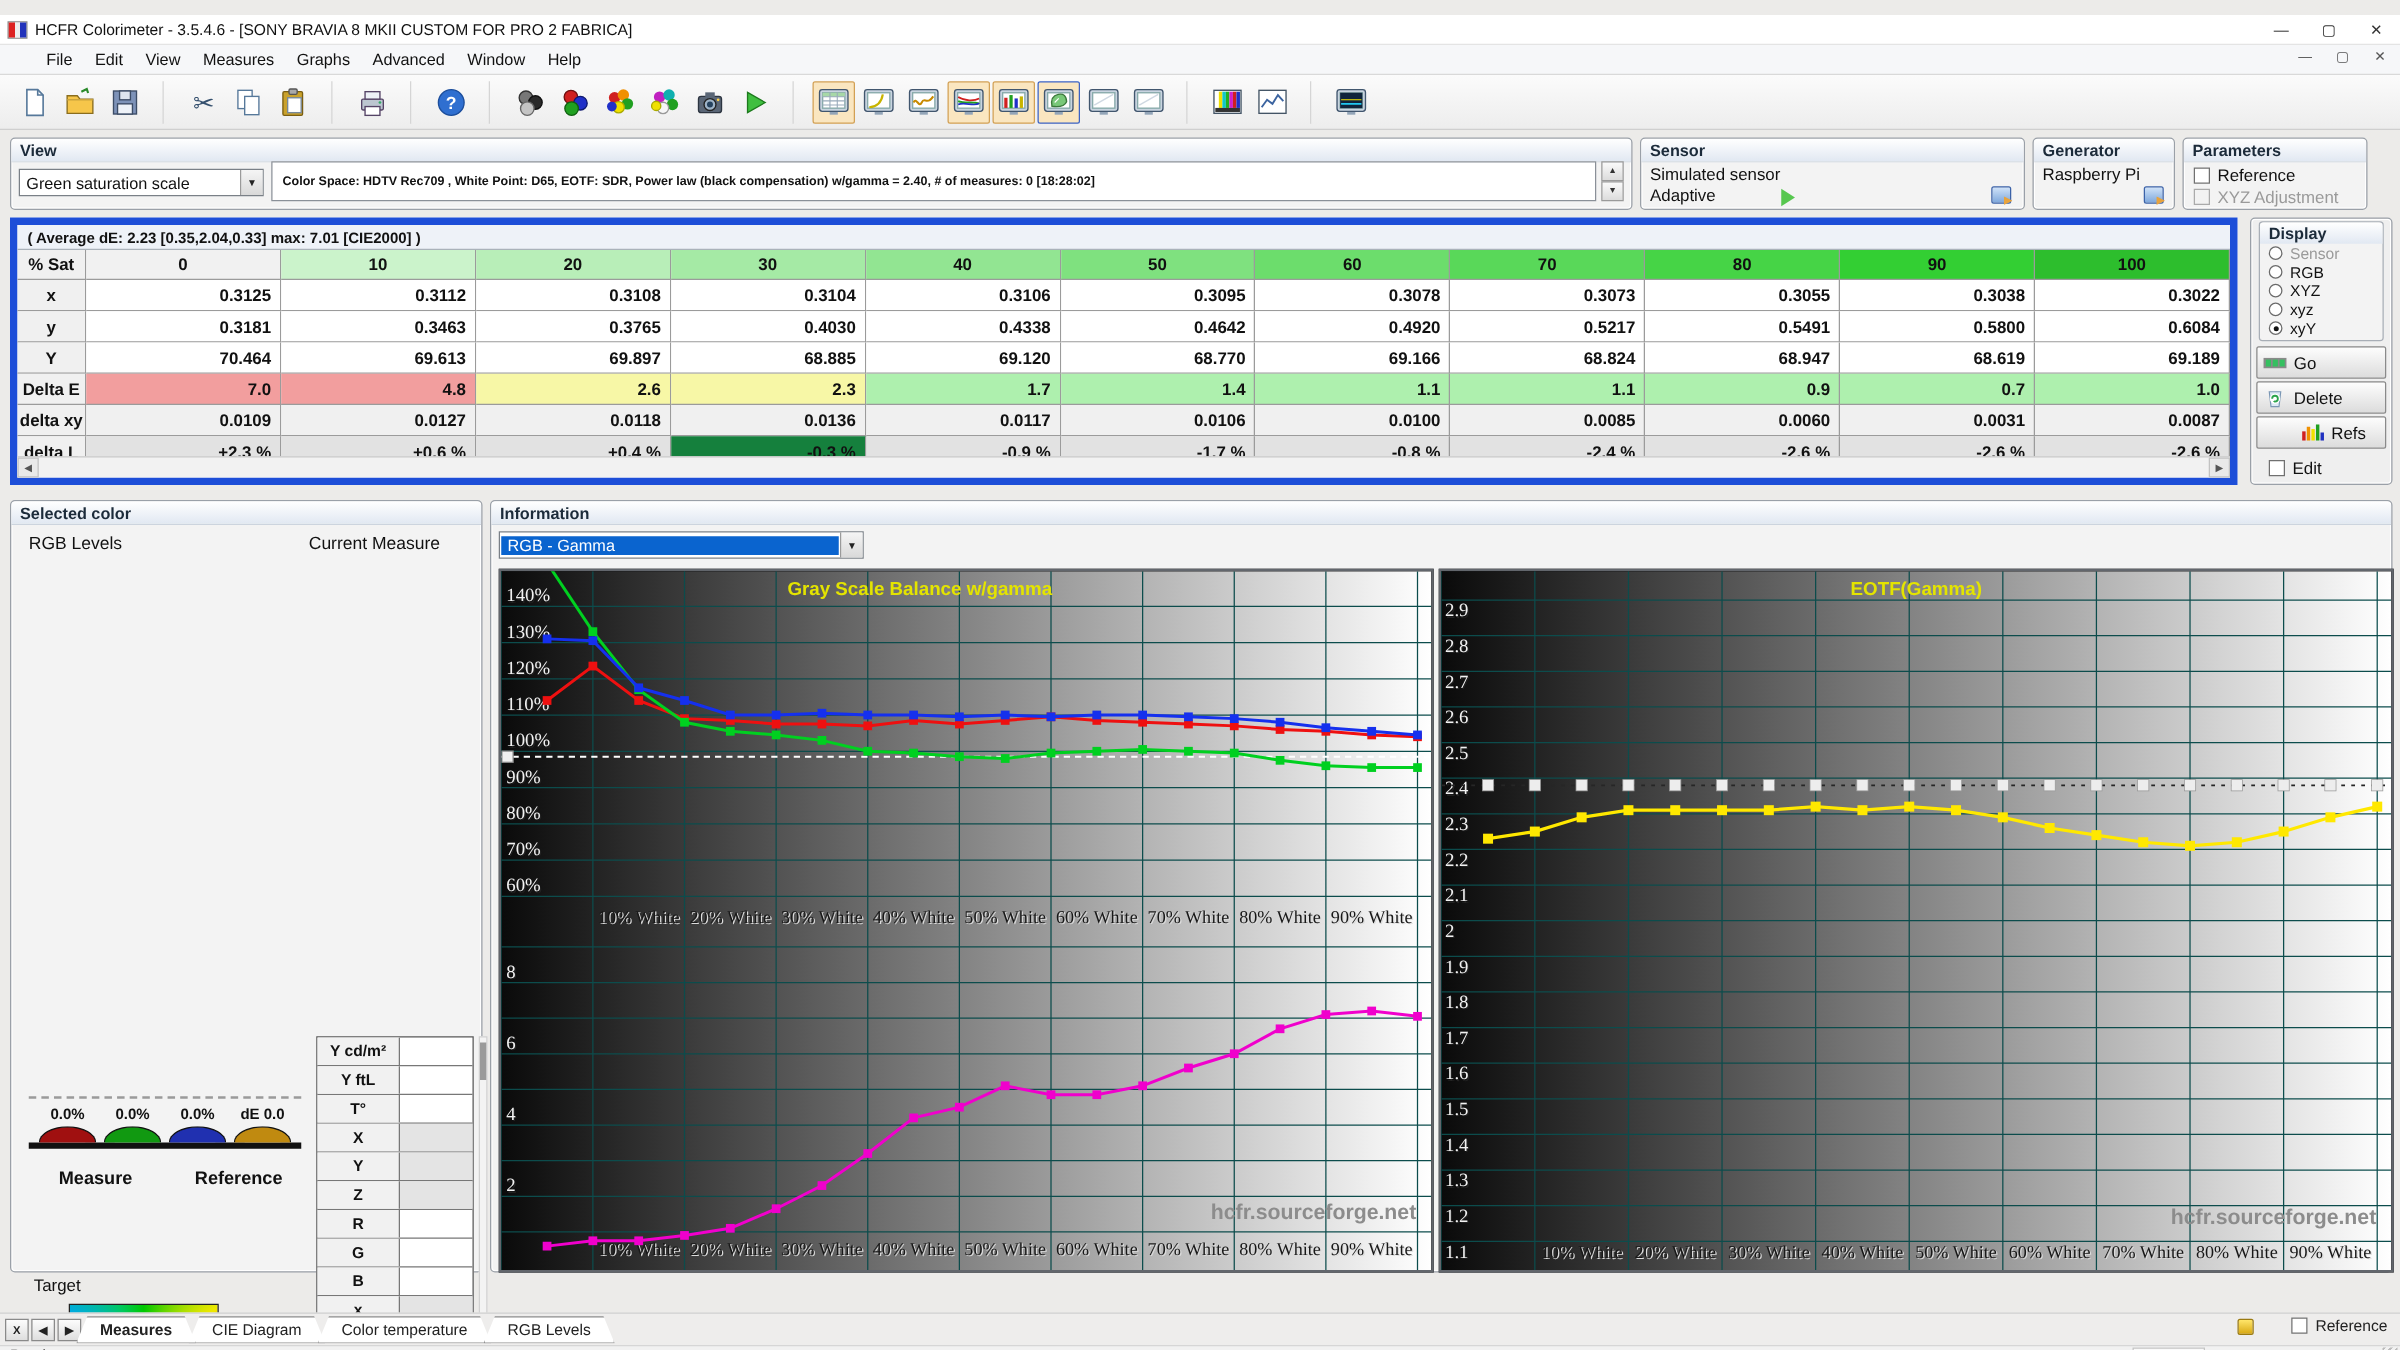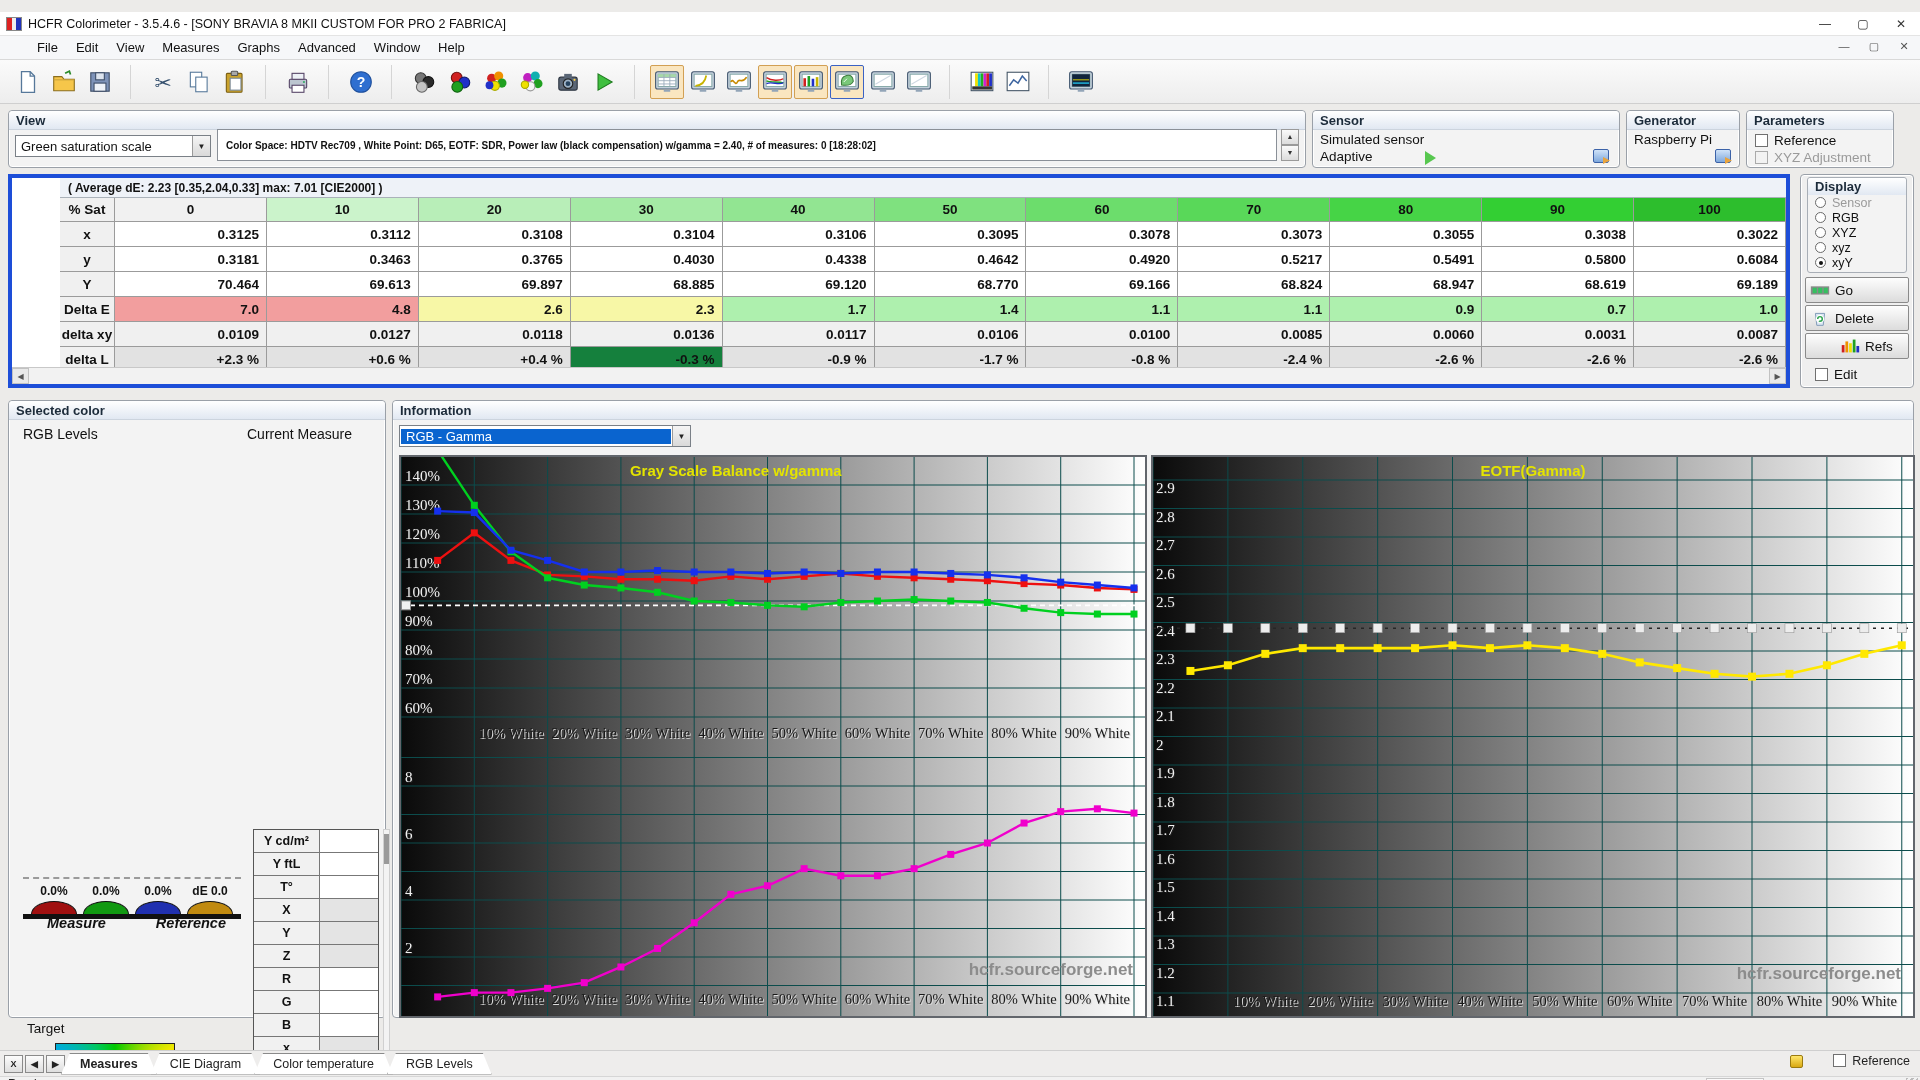--- a/index.html
+++ b/index.html
@@ -68,21 +68,21 @@
   .cfg-icon:after { content:""; position:absolute; right:-2px; bottom:-2px; width:7px; height:7px;
     background:#e8a33d; clip-path:polygon(0 0,100% 50%,0 100%); }
   .chk { display:inline-block; width:13px; height:13px; background:#fff; border:1px solid #707070;
     vertical-align:-2px; margin-right:6px; }
   .chk-row { position:absolute; font-size:13.5px; }
   .chk-row.disabled { color:#9a9a9a; }
   .chk-row.disabled .chk { border-color:#aaa; background:#f2f2f2; }
 
   
   #table-wrap { position:absolute; left:8px; top:162px; width:1782px; height:214px;
-    border:4px solid #1d4ed8; background:#fff;padding-left:48px; }
+    border:6px solid #1d4ed8; background:#fff; }
   #table-summary { height:20px; line-height:20px; background:#eef2f8; border-bottom:1px solid #aab2ba;
     font-size:12px; font-weight:bold; padding-left:8px; }
   #mtable { display:grid; grid-template-columns:55px repeat(11, 1fr); }
   .mcell { border-right:1px solid #9b9b9b; border-bottom:1px solid #9b9b9b; height:25px;
     line-height:25px; font-size:13.5px; font-weight:bold; text-align:right; padding-right:7px;
     background:#fff; overflow:hidden; }
   .mcell.rowhead { text-align:center; padding-right:0; background:#f0f0f0; }
   .mcell.colhead { text-align:center; padding-right:0; height:24px; line-height:24px; }
   #table-hscroll { position:absolute; left:0; bottom:0; width:100%; height:17px; background:#f2f2f2;
     border-top:1px solid #c8c8c8; display:flex; }
@@ -107,21 +107,21 @@
   .side-btn svg { width:22px; height:22px; margin:0 4px 0 3px; }
 
   
   #rgb-mini { position:absolute; left:14px; top:428px; width:218px; height:92px; }
   #rgb-dash { position:absolute; left:0; top:48px; width:100%; border-top:2px dashed #9a9a9a; }
   #rgb-base { position:absolute; left:0; top:85px; width:100%; height:5px; background:#111; }
   .mound { position:absolute; top:72px; width:46px; height:13px; border:1px solid #111;
     border-bottom:none; border-radius:50% 50% 0 0 / 100% 100% 0 0; }
   .mound-label { position:absolute; top:55px; width:46px; text-align:center; font-weight:bold;
     font-size:12px; }
-  #mr-labels { position:absolute; left:14px; top:514px; width:218px; display:flex;font-style:italic; }
+  #mr-labels { position:absolute; left:14px; top:534px; width:218px; display:flex; }
   #mr-labels div { font-weight:bold; font-size:14.5px; }
   #measure-label { margin-left:24px; }
   #reference-label { margin-left:50px; }
   #target-label { position:absolute; left:18px; top:620px; font-size:13.5px; }
   #target-swatch { position:absolute; left:46px; top:642px; width:120px; height:90px;
     border:1px solid #222;
     background:conic-gradient(from 0deg, #00c800, #f0e800 55deg, #ff2200 95deg, #ff00aa 150deg,
       #b400cc 205deg, #2222ee 250deg, #00a8ee 300deg, #00c864 335deg, #00c800 360deg); }
   #target-black { position:absolute; left:14%; top:13%; width:72%; height:74%; background:#000;
     border-radius:12px; border:2px solid #fff; }

